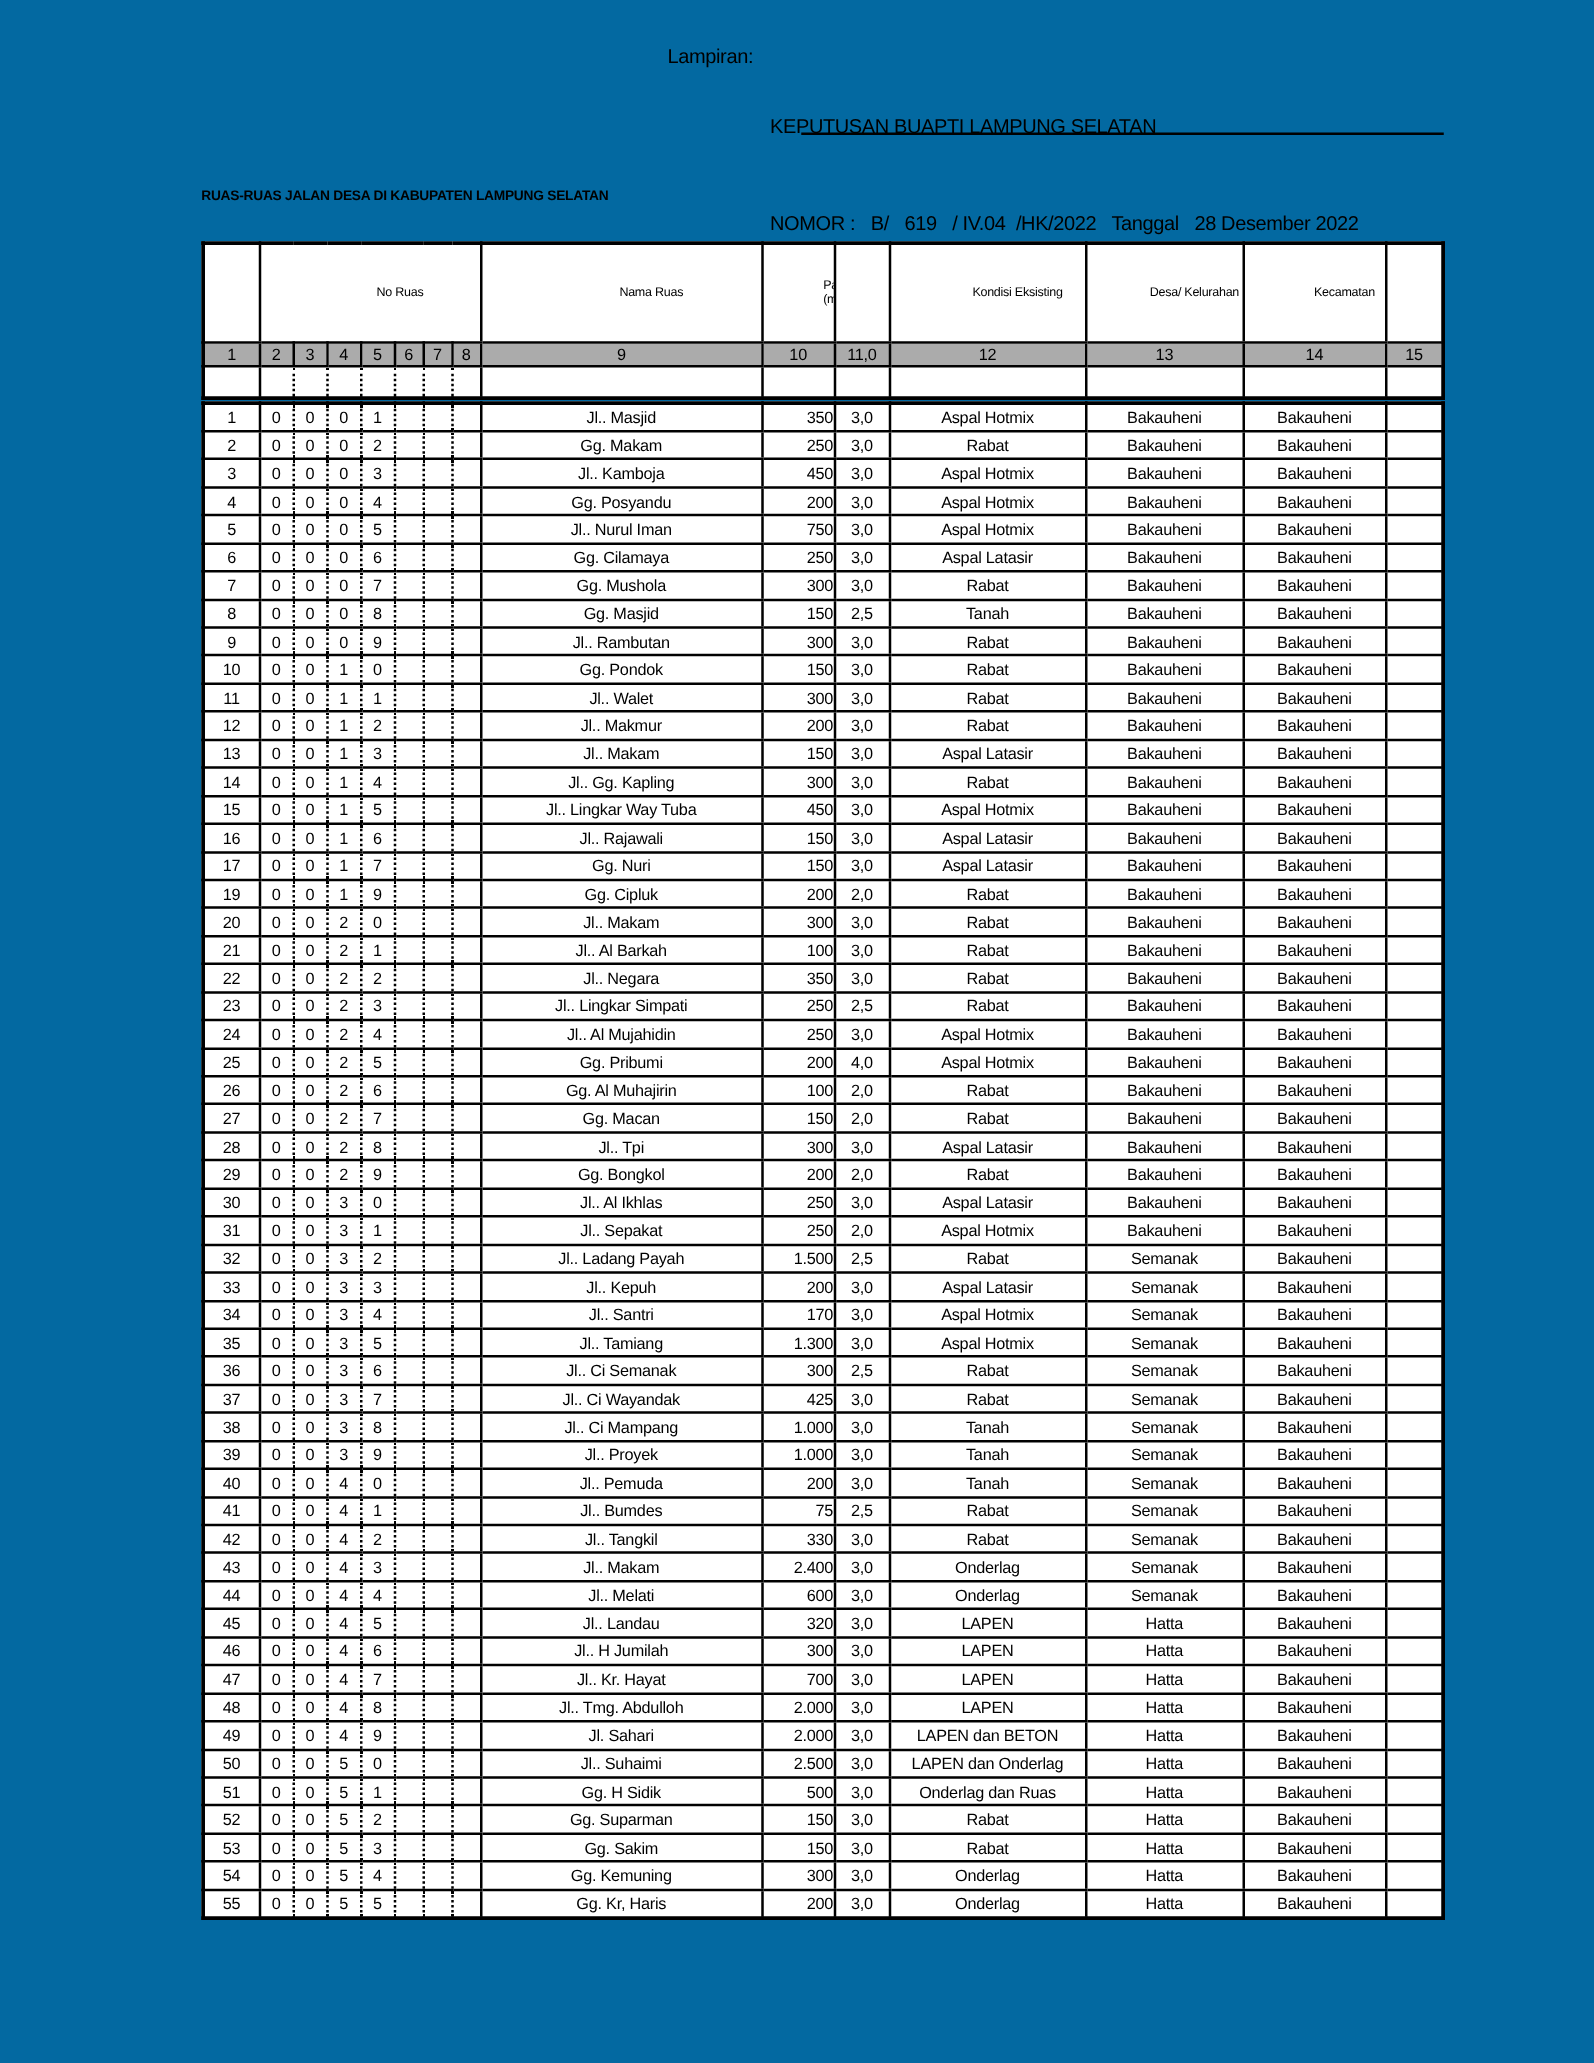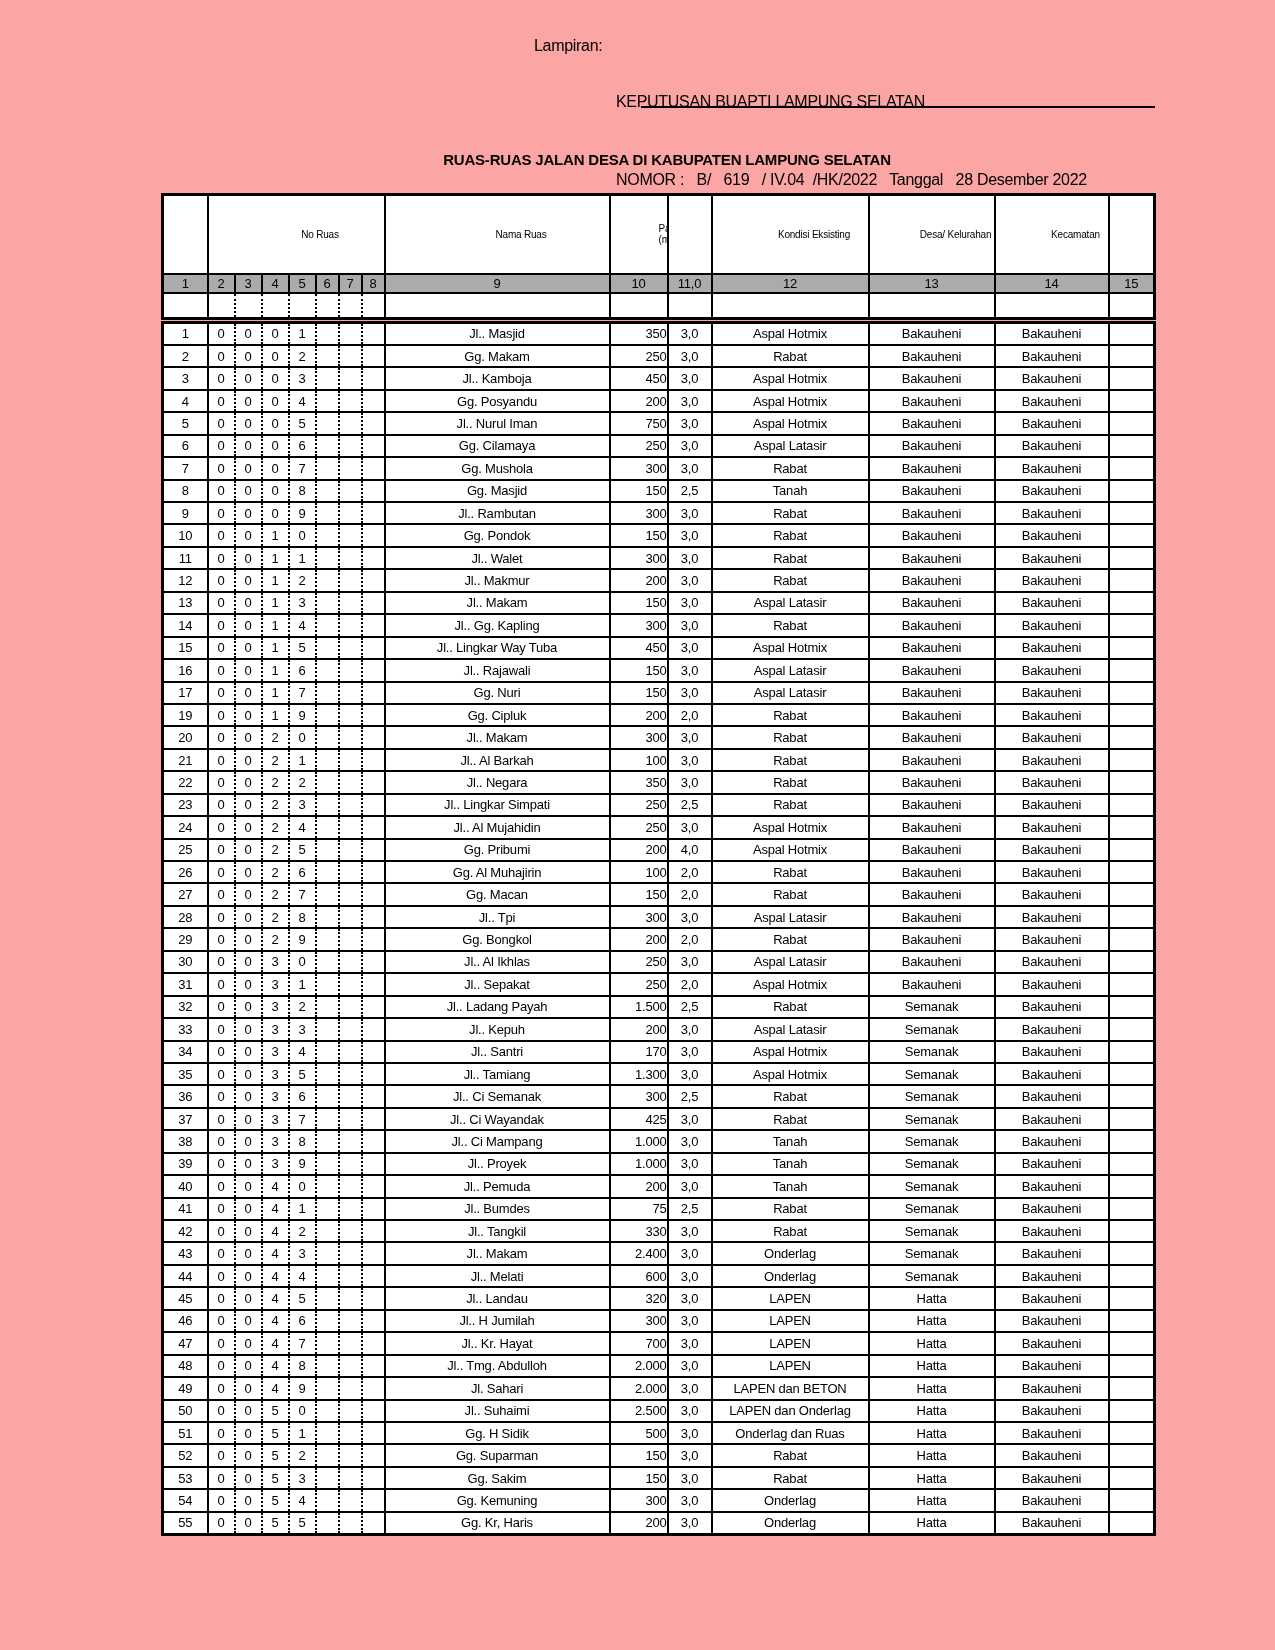--- a/index.html
+++ b/index.html
@@ -1,40 +1,40 @@
 <!DOCTYPE html>
 <html><head>
 <meta charset="utf-8">
 <style>
   html,body { margin:0; padding:0; background:#e8e8e8; }
   .page {
     position:relative;
     width:1275px; height:1650px;
-    background:#fca5a5;
+    background:#0369a1;
     font-family:"Liberation Sans", sans-serif;
     color:#000;
     overflow:hidden;
     text-decoration:underline;
   }
   
   .lampiran {
     position:absolute; left:534px; top:37px;
     font-size:16px; letter-spacing:-0.3px; white-space:pre;
   }
   .decree {
     position:absolute; left:616px; top:37px;
     font-size:16px; line-height:26px; letter-spacing:-0.3px; white-space:pre;
   }
   .decree-underline {
     position:absolute; left:641px; top:106px;
     width:514px; height:2px; background:#000;
   }
   .doc-title {
-    position:absolute; left:171px; top:151px; width:992px;
-    text-align:center; font-size:15px; font-weight:bold; letter-spacing:-0.2px;
+    position:absolute; left:161px; top:151px; width:992px;
+    font-size:11px; font-weight:bold; letter-spacing:-0.2px;
   }
   
   .tbl {
     position:absolute; left:161px;
     width:992px;
     border-collapse:collapse; table-layout:fixed;
     background:#fff;
   }
   .header-tbl { top:193px; border:3px solid #000; }
   .data-tbl   { top:321px; border:3px solid #000; }

